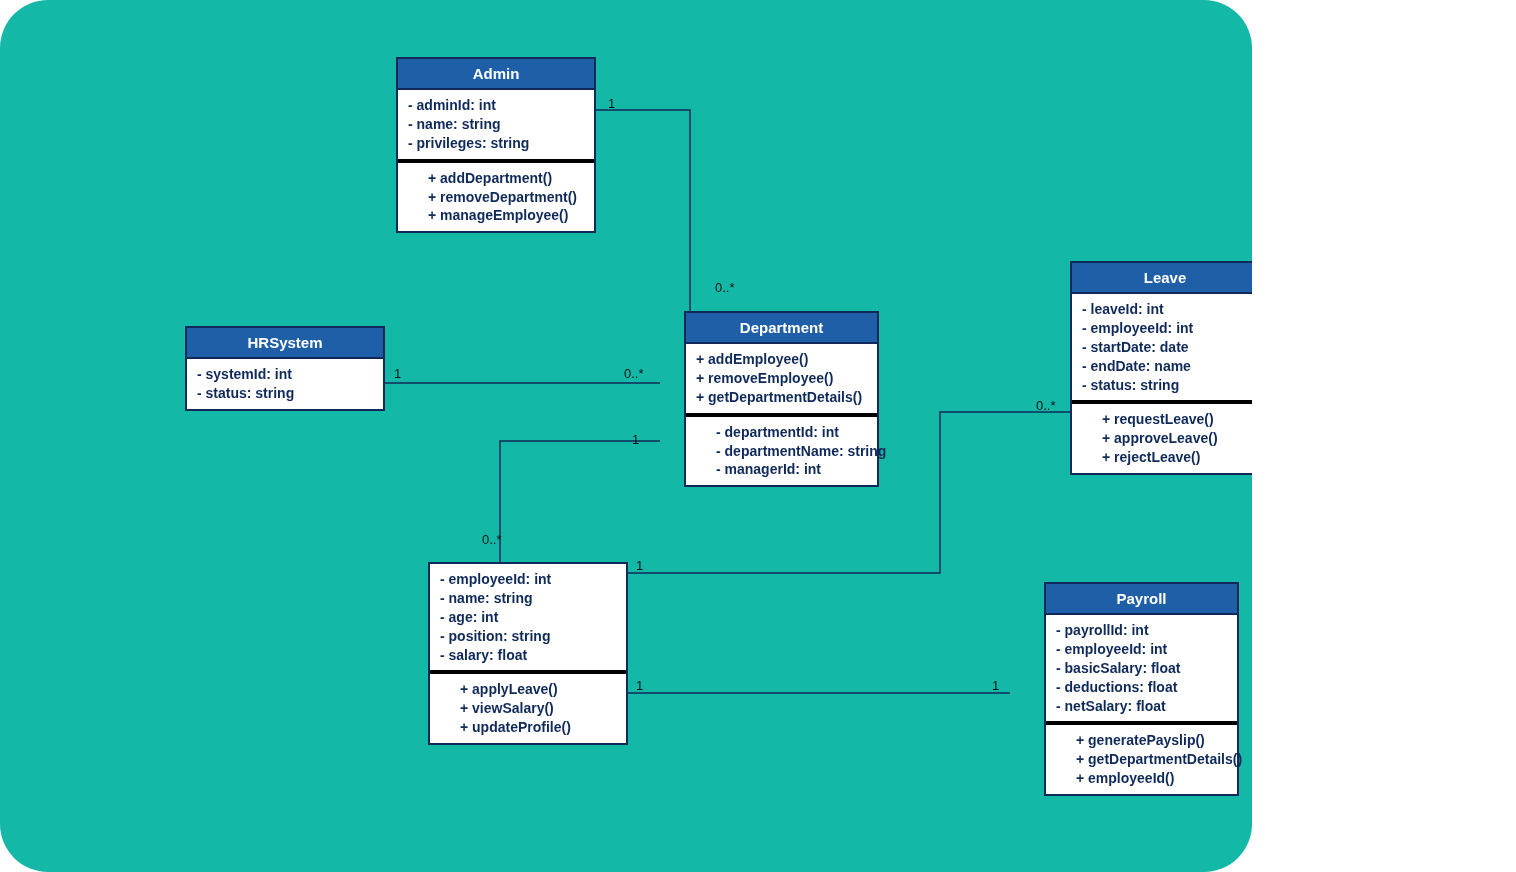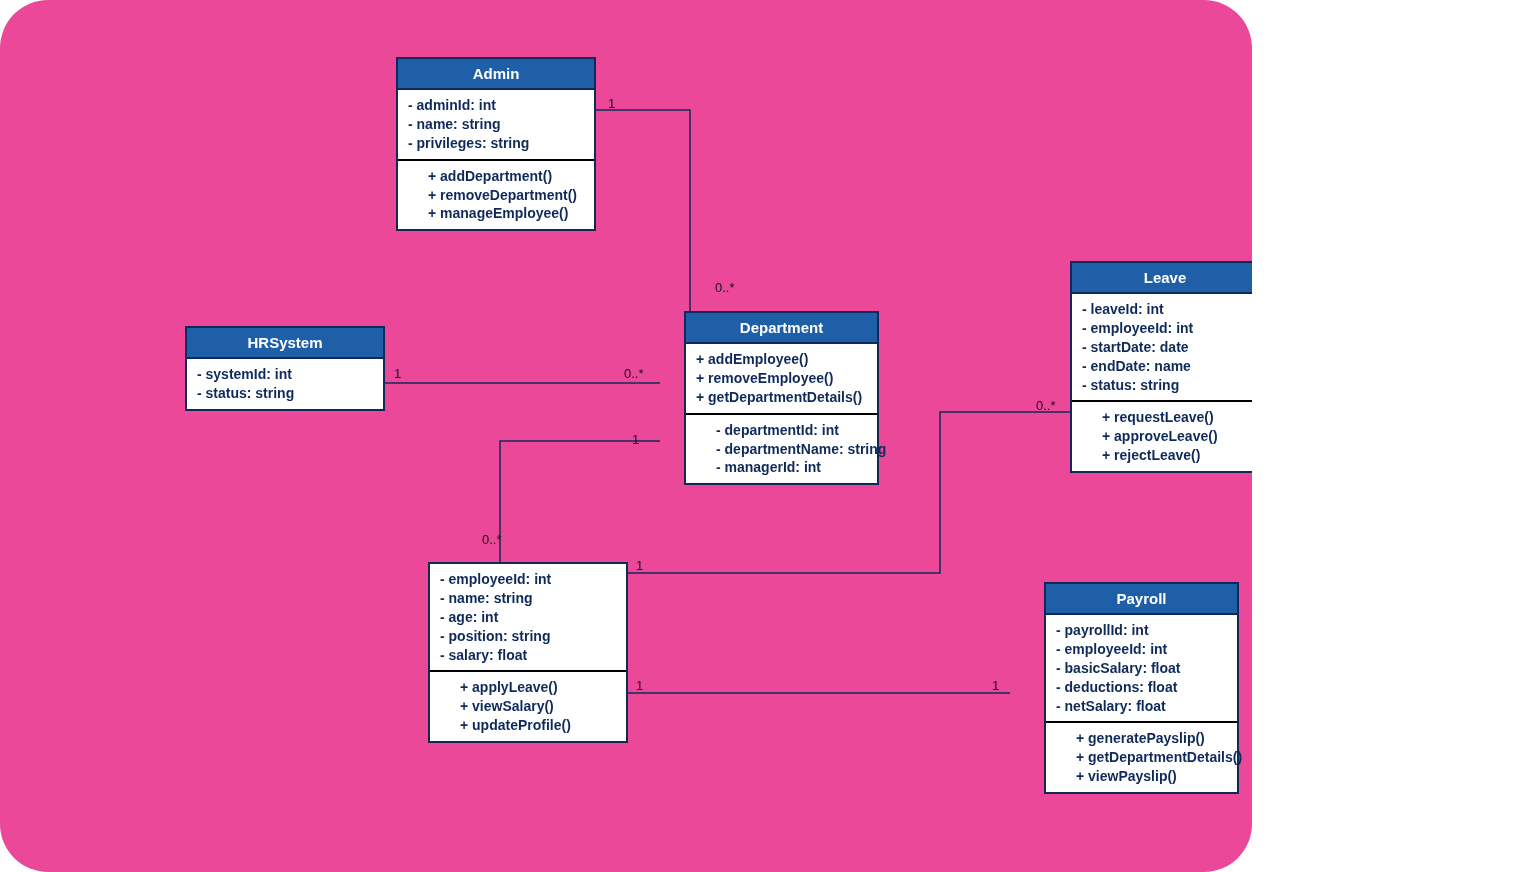--- a/index.html
+++ b/index.html
@@ -1,20 +1,20 @@
 <!DOCTYPE html>
 <html><head>
 <meta charset="utf-8">
 <style>
   html, body { margin: 0; padding: 0; background: #fff; font-family: Arial, Helvetica, sans-serif; }
   .canvas {
     position: relative;
     width: 1252px;
     height: 872px;
-    background: #ec4899;
+    background: #14b8a6;
     border-radius: 48px;
     overflow: hidden;
   }
   .uml-class {
     position: absolute;
     border: 2px solid #0f2a5a;
     background: #fff;
     box-sizing: border-box;
   }
   .uml-title {
@@ -29,21 +29,21 @@
   }
   .uml-section {
     padding: 6px 10px;
     font-size: 14px;
     color: #0f2a5a;
     font-weight: bold;
     line-height: 1.35;
     box-sizing: border-box;
   }
   .uml-section + .uml-section {
-    border-top: 2px solid #000000;
+    border-top: 4px solid #000000;
     padding-left: 30px;
   }
   .uml-section div { white-space: pre; }
   svg.connectors {
     position: absolute;
     left: 0; top: 0;
     width: 1516px;
     height: 872px;
     pointer-events: none;
   }
@@ -145,21 +145,21 @@
     <div class="uml-section">
       <div>- payrollId: int</div>
       <div>- employeeId: int</div>
       <div>- basicSalary: float</div>
       <div>- deductions: float</div>
       <div>- netSalary: float</div>
     </div>
     <div class="uml-section">
       <div>+ generatePayslip()</div>
       <div>+ getDepartmentDetails()</div>
-      <div>+ viewPayslip()</div>
+      <div>+ employeeId()</div>
     </div>
   </div>
 
   <span class="mlabel" style="left:608px; top:96px;">1</span>
   <span class="mlabel" style="left:715px; top:280px;">0..*</span>
   <span class="mlabel" style="left:394px; top:366px;">1</span>
   <span class="mlabel" style="left:624px; top:366px;">0..*</span>
   <span class="mlabel" style="left:632px; top:432px;">1</span>
   <span class="mlabel" style="left:482px; top:532px;">0..*</span>
   <span class="mlabel" style="left:636px; top:558px;">1</span>

